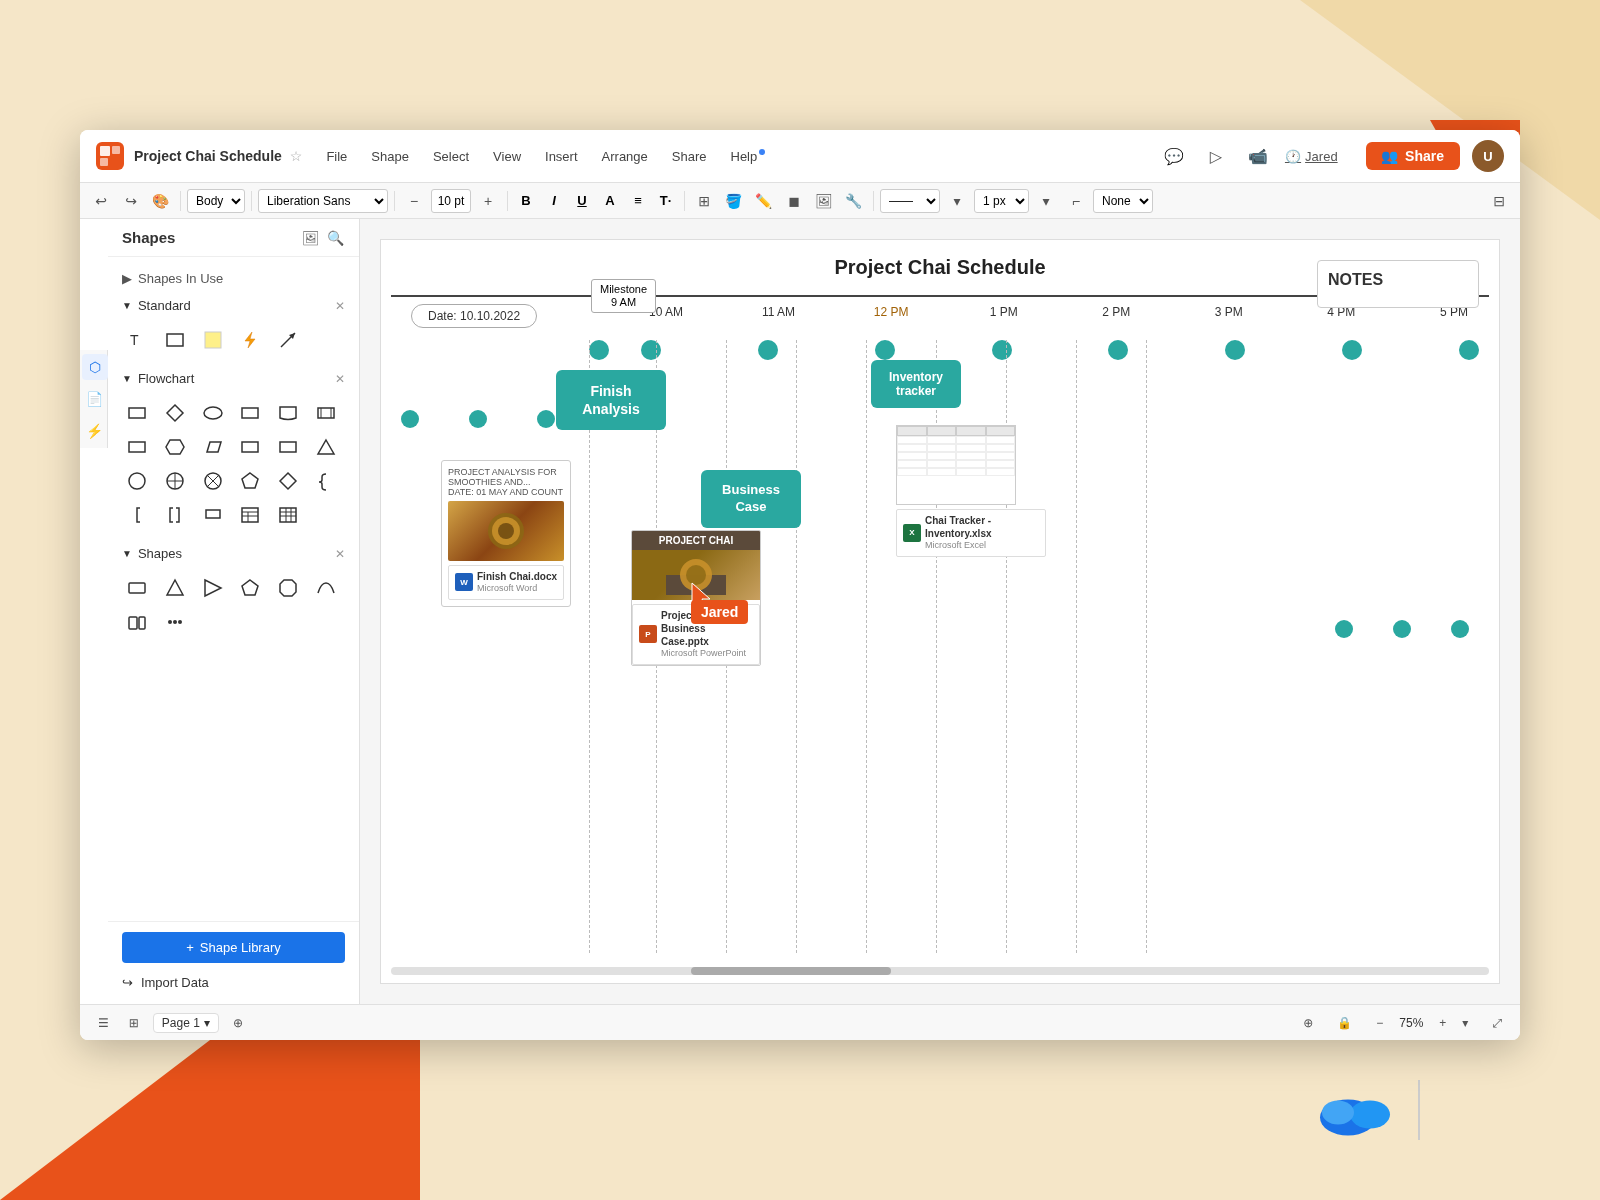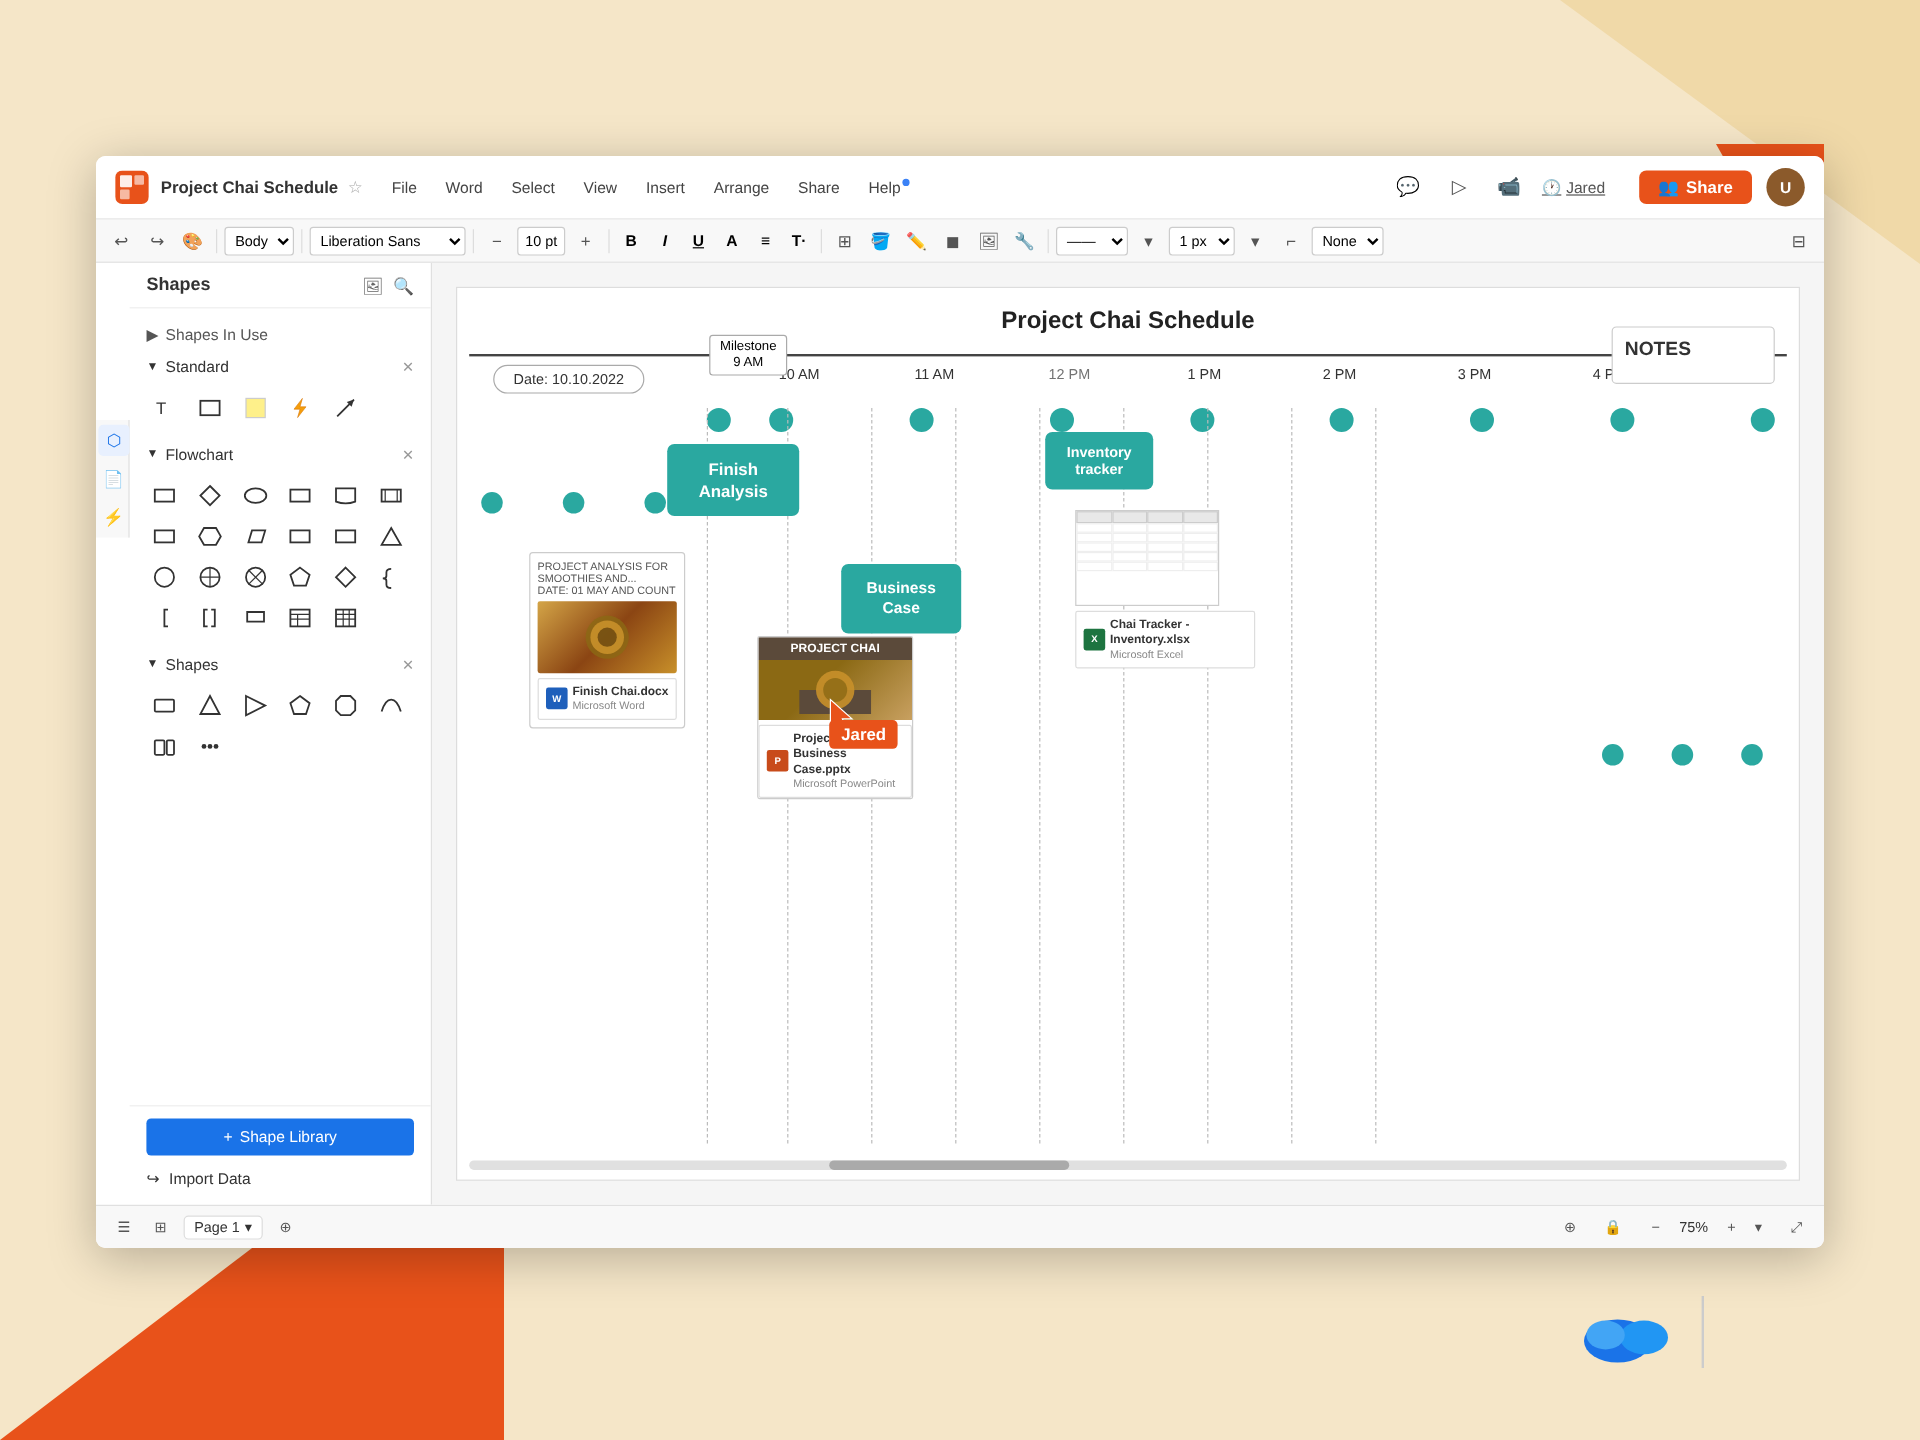--- a/index.html
+++ b/index.html
@@ -464,23 +464,23 @@
       color: #fff;
       border-radius: 6px;
       padding: 10px 14px;
       font-size: 12px;
       font-weight: 600;
       text-align: center;
       width: 90px;
     }
     .notes-panel {
       position: absolute;
-      top: 32px;
+      top: 20px;
       right: 20px;
-      width: 136px;
+      width: 162px;
       background: #fff;
       border: 1px solid #ccc;
       border-radius: 4px;
       padding: 10px;
     }
     .notes-title {
       font-size: 16px;
       font-weight: bold;
       color: #333;
       margin-bottom: 8px;
@@ -699,21 +699,21 @@
         <rect width="28" height="28" rx="6" fill="#e8521a"></rect>
         <rect x="4" y="4" width="10" height="10" rx="1" fill="#fff" opacity="0.9"></rect>
         <rect x="16" y="4" width="8" height="8" rx="1" fill="#fff" opacity="0.6"></rect>
         <rect x="4" y="16" width="8" height="8" rx="1" fill="#fff" opacity="0.6"></rect>
       </svg>
     </div>
     <span class="title-text">Project Chai Schedule</span>
     <span class="star-icon">☆</span>
     <div class="menu-bar">
       <span class="menu-item">File</span>
-      <span class="menu-item">Word</span>
+      <span class="menu-item">Shape</span>
       <span class="menu-item">Select</span>
       <span class="menu-item">View</span>
       <span class="menu-item">Insert</span>
       <span class="menu-item">Arrange</span>
       <span class="menu-item">Share</span>
       <span class="menu-item">Help<span class="help-dot"></span></span>
     </div>
     <div class="title-bar-right">
       <div class="icon-btn">💬</div>
       <div class="icon-btn">▷</div>
@@ -1063,21 +1063,21 @@
             <div style="position:absolute; left:10px; top:50%; transform:translateY(-50%);">
               <div class="date-box">Date: 10.10.2022</div>
             </div>
             <div style="position:absolute; left:200px; top:-18px; background:#fff; border:1px solid #aaa; border-radius:3px; padding:3px 8px; font-size:11px; text-align:center; line-height:1.2; z-index:2;">
               Milestone<br>9 AM
             </div>
 
             <div style="position:absolute; left:250px; right:10px; top:8px; display:flex; justify-content:space-between;">
               <span style="font-size:12px; color:#333; min-width:50px; text-align:center;">10 AM</span>
               <span style="font-size:12px; color:#333; min-width:50px; text-align:center;">11 AM</span>
-              <span style="font-size:12px; color:#737373; min-width:50px; text-align:center;">12 PM</span>
+              <span style="font-size:12px; color:#a16207; min-width:50px; text-align:center;">12 PM</span>
               <span style="font-size:12px; color:#333; min-width:50px; text-align:center;">1 PM</span>
               <span style="font-size:12px; color:#333; min-width:50px; text-align:center;">2 PM</span>
               <span style="font-size:12px; color:#333; min-width:50px; text-align:center;">3 PM</span>
               <span style="font-size:12px; color:#333; min-width:50px; text-align:center;">4 PM</span>
               <span style="font-size:12px; color:#333; min-width:50px; text-align:center;">5 PM</span>
             </div>
           </div>
 
           <div style="position:relative; height:30px; margin:0 10px;">
 

